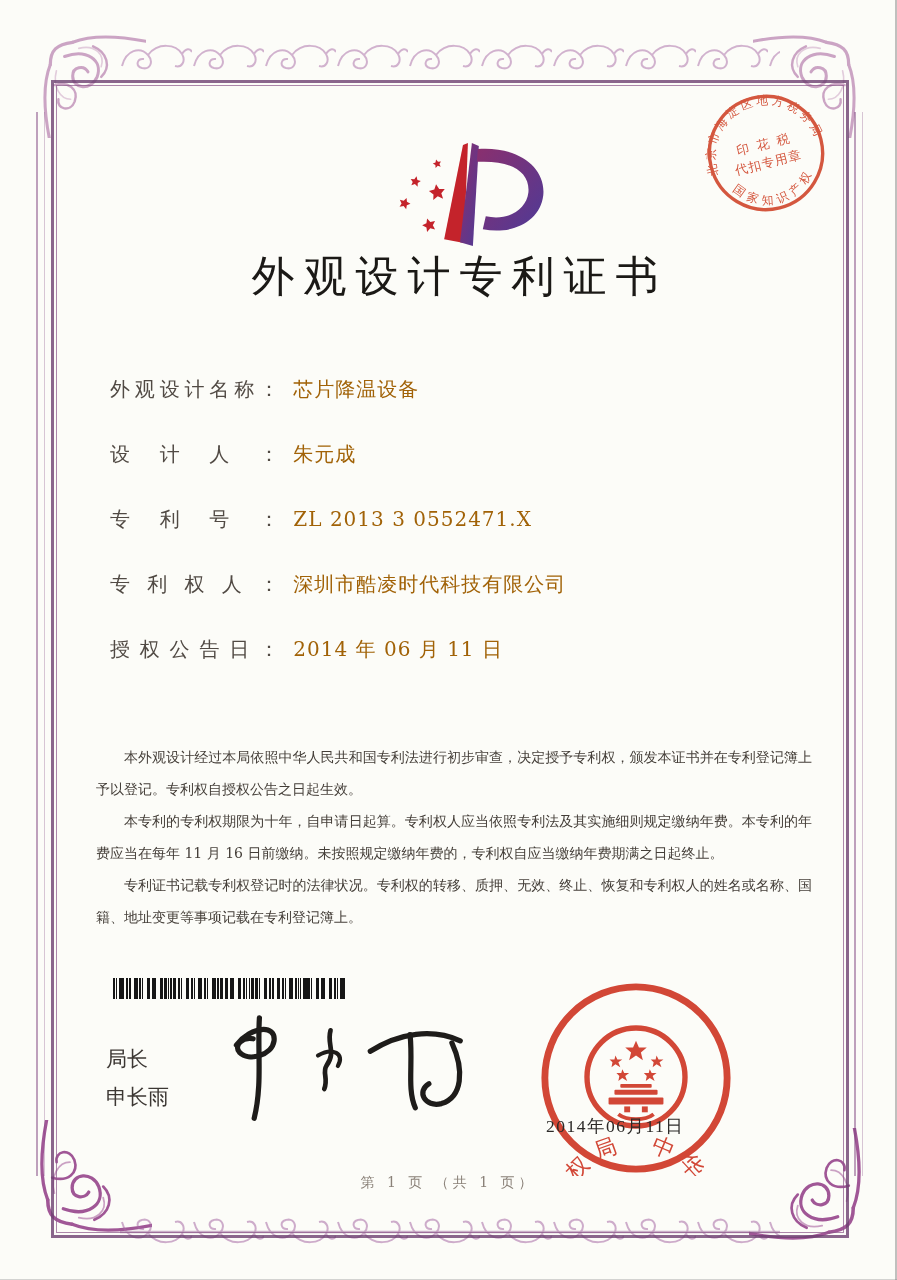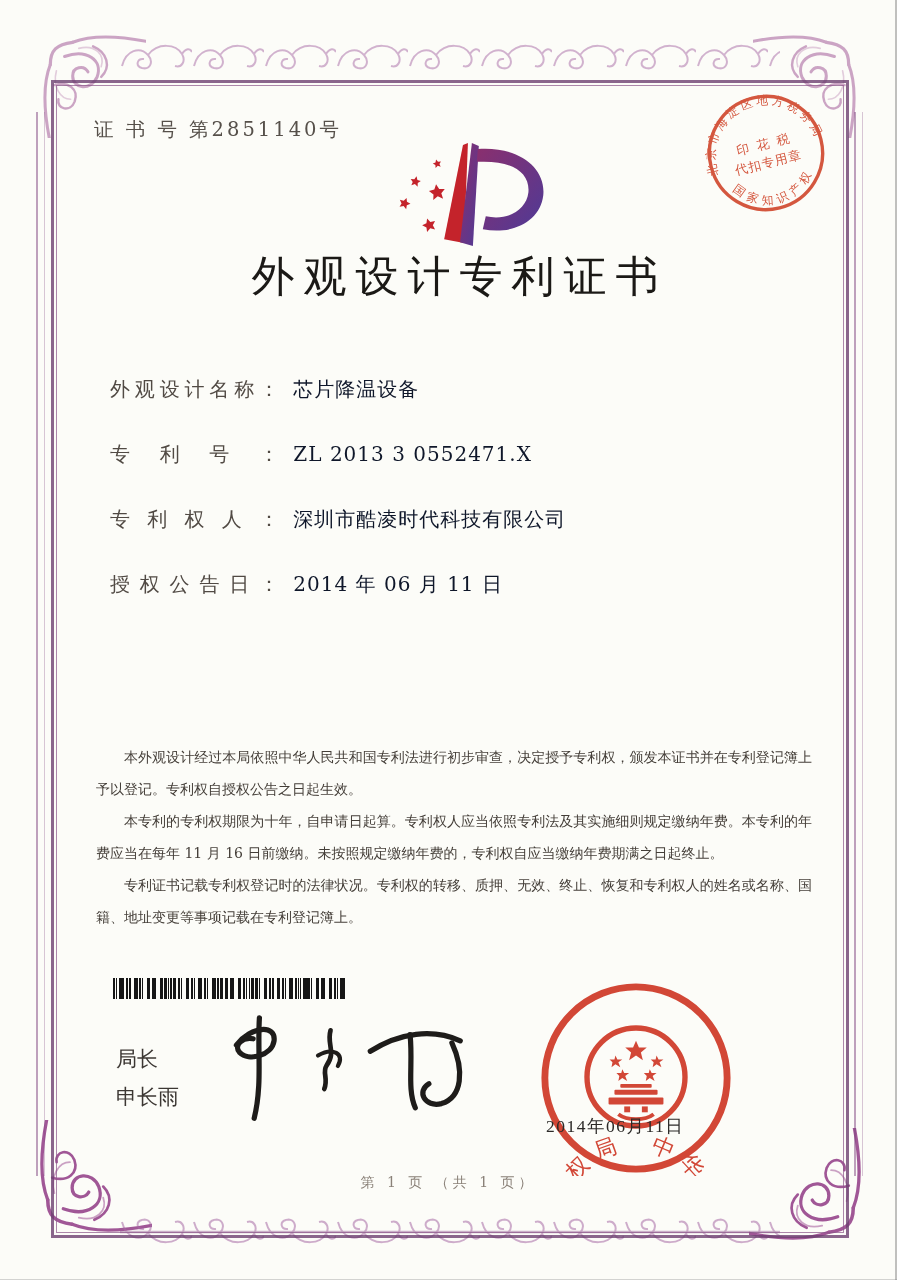--- a/index.html
+++ b/index.html
@@ -28,29 +28,29 @@
   .inner-border::after{content:"";position:absolute;left:2px;top:2px;right:2px;bottom:2px;
     border:1px solid rgba(138,85,137,.7);}
   
   .content{position:absolute;left:0;top:0;width:100%;height:100%;z-index:2;}
   .cert-no{position:absolute;left:94px;top:116px;font-size:19.5px;letter-spacing:3px;color:#56504a;}
   .doc-title{position:absolute;left:11px;top:248px;width:100%;text-align:center;
     font-size:43px;font-weight:400;letter-spacing:9px;color:#1b1916;}
   .fields{position:absolute;left:110px;top:376px;}
   .field-row{height:65px;font-size:20px;color:#4a443f;letter-spacing:1px;white-space:nowrap;}
   .flabel{display:inline-block;width:170px;text-align:justify;text-align-last:justify;color:#514a44;}
-  .fvalue{margin-left:6px;color:#0f172a;}
+  .fvalue{margin-left:6px;color:#a16207;}
   .body-text{position:absolute;left:96px;top:741px;width:716px;font-size:14px;
     line-height:32px;color:#443e38;text-align:justify;}
   .body-text p{margin:0;text-indent:2em;}
   .barcode{position:absolute;left:113px;top:978px;width:233px;height:21px;
     background-image:
       repeating-linear-gradient(90deg,#161616 0 2px,transparent 2px 3px,#161616 3px 4px,transparent 4px 8px,#161616 8px 11px,transparent 11px 13px),
       repeating-linear-gradient(90deg,#161616 0 1px,transparent 1px 6px,#161616 6px 8px,transparent 8px 17px);}
-  .signoff{position:absolute;left:116px;top:1040px;font-size:21px;color:#3c3733;line-height:38px;}
+  .signoff{position:absolute;left:106px;top:1040px;font-size:21px;color:#3c3733;line-height:38px;}
   .signature{position:absolute;left:205px;top:1008px;width:272px;height:118px;}
   .seal{position:absolute;left:538px;top:980px;width:196px;height:196px;opacity:.93;}
   .seal-date{position:absolute;left:546px;top:1114px;width:190px;font-size:17.5px;
     letter-spacing:1.5px;color:#2c2a28;font-family:Liberation Serif, serif;z-index:3;}
   .tax-stamp{position:absolute;left:700px;top:87px;width:132px;height:132px;opacity:.92;z-index:3;}
   .logo{position:absolute;left:352px;top:140px;width:218px;height:124px;}
   .footer{position:absolute;left:0;top:1174px;width:100%;text-align:center;
     font-size:14px;letter-spacing:4px;color:#8a8178;}
 </style>
 </head>
@@ -123,21 +123,20 @@
     </defs>
     <rect x="0" y="2" width="660" height="36" fill="url(#pat-bottom)"></rect>
     <line x1="0" y1="16" x2="660" y2="16" stroke="#8e4f8c" stroke-width="2.4" opacity=".8"></line>
   </svg>
   <div class="side-line left"></div>
   <div class="side-line right"></div>
   <div class="inner-border"></div>
 
   <div class="content">
 
-    <div class="cert-no">证 书 号 第2851140号</div>
 
     <svg class="tax-stamp" viewBox="0 0 140 140">
       <g transform="rotate(-14 70 70)" fill="#d14a30">
         <circle cx="70" cy="70" r="60" fill="none" stroke="#d14a30" stroke-width="3.6"></circle>
         <path id="taxArcTop" d="M 16,84 A 55,55 0 1 1 124,84" fill="none"></path>
         <path id="taxArcBottom" d="M 23,93 A 51,51 0 0 0 117,93" fill="none"></path>
         <text font-size="12.5" letter-spacing="3.4">
           <textPath href="#taxArcTop" startOffset="2%">北京市海淀区地方税务局</textPath>
         </text>
         <text font-size="12.5" letter-spacing="5">
@@ -167,20 +166,24 @@
       <polygon points="121,3 128,6 122,107 109,103" fill="url(#pgrad)"></polygon>
       <path d="M127,9 C168,6 196,28 193,56 C190,82 162,96 132,90 L135,77 C158,82 176,70 178,53 C180,32 160,20 126,22 Z" fill="url(#pgrad)"></path>
     </svg>
 
     <div class="doc-title">外观设计专利证书</div>
 
     <div class="fields">
       <div class="field-row">
         <span class="flabel">外观设计名称：</span>
         <span class="fvalue">芯片降温设备</span>
+      </div>
+      <div class="field-row">
+        <span class="flabel">设计人：</span>
+        <span class="fvalue">朱元成</span>
       </div>
       <div class="field-row">
         <span class="flabel">专利号：</span>
         <span class="fvalue">ZL 2013 3 0552471.X</span>
       </div>
       <div class="field-row">
         <span class="flabel">专利权人：</span>
         <span class="fvalue">深圳市酷凌时代科技有限公司</span>
       </div>
       <div class="field-row">

